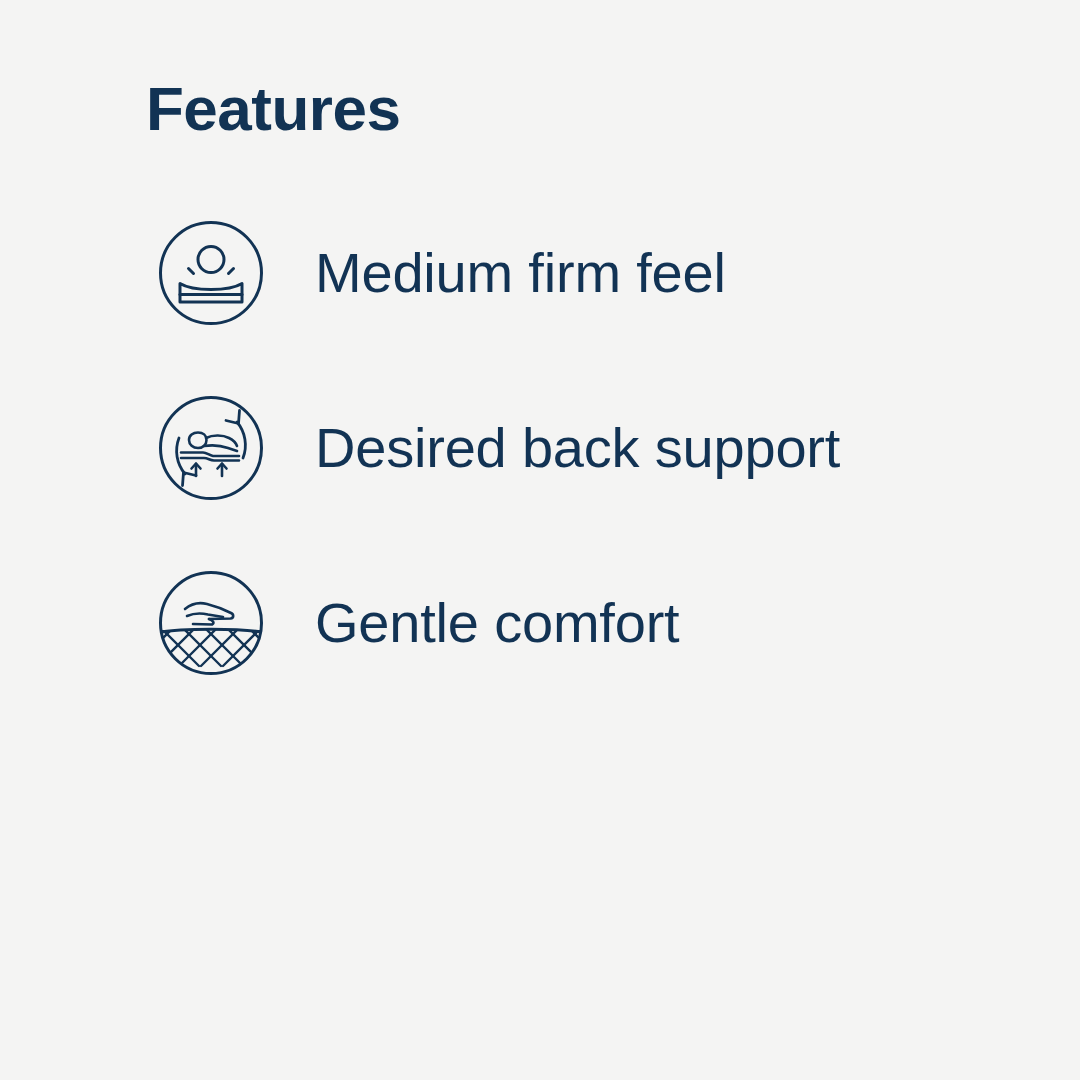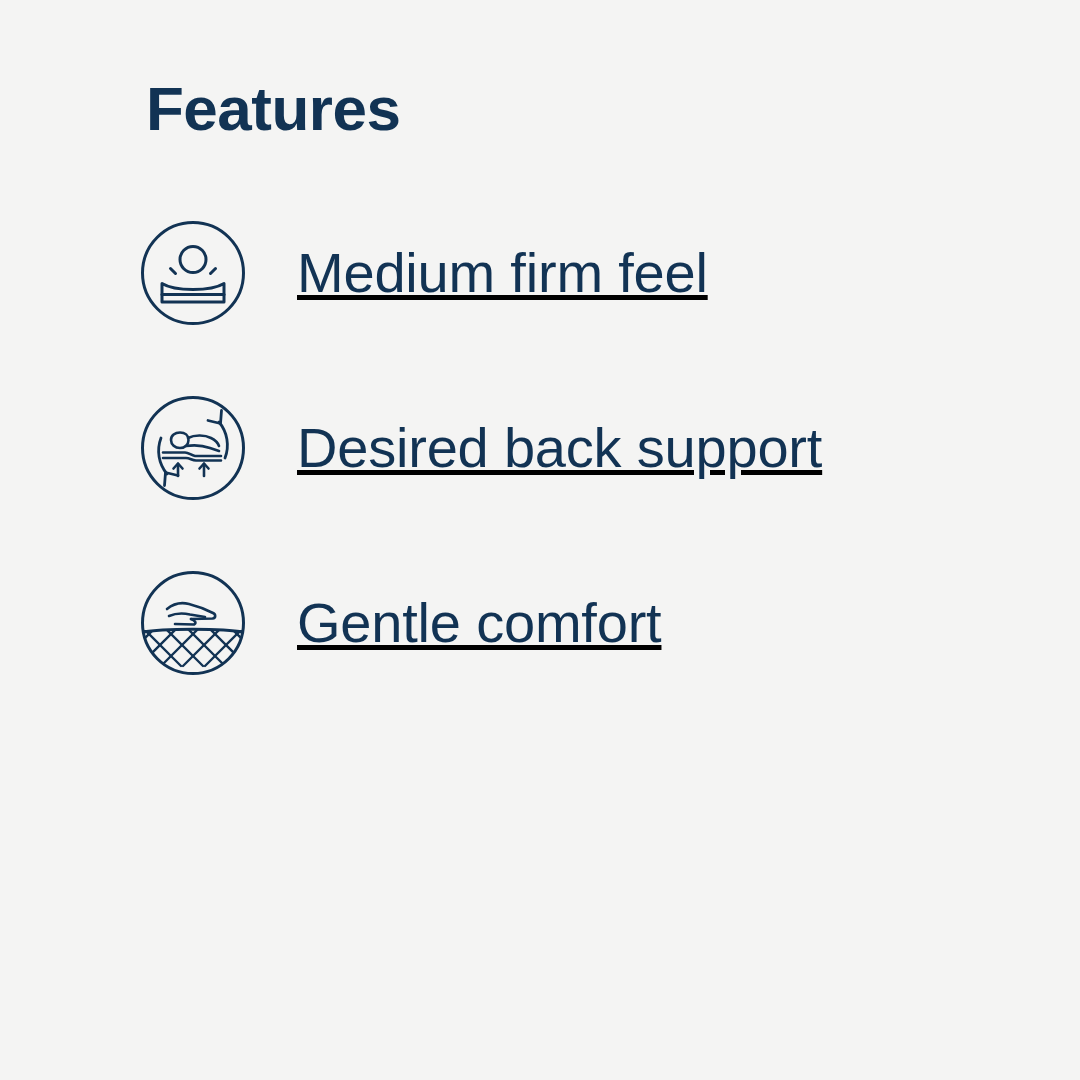--- a/index.html
+++ b/index.html
@@ -26,24 +26,23 @@
     top: 78px;
     font-size: 62px;
     font-weight: 700;
     letter-spacing: -0.5px;
     color: #123354;
     line-height: 1;
     white-space: nowrap;
   }
   .feature-list {
     position: absolute;
-    left: 141px;
+    left: 159px;
     top: 221px;
     width: 880px;
-    text-decoration: underline;
   }
   .feature-row {
     display: flex;
     align-items: center;
     height: 104px;
     margin-bottom: 71px;
   }
   .feature-row:last-child {
     margin-bottom: 0;
   }

